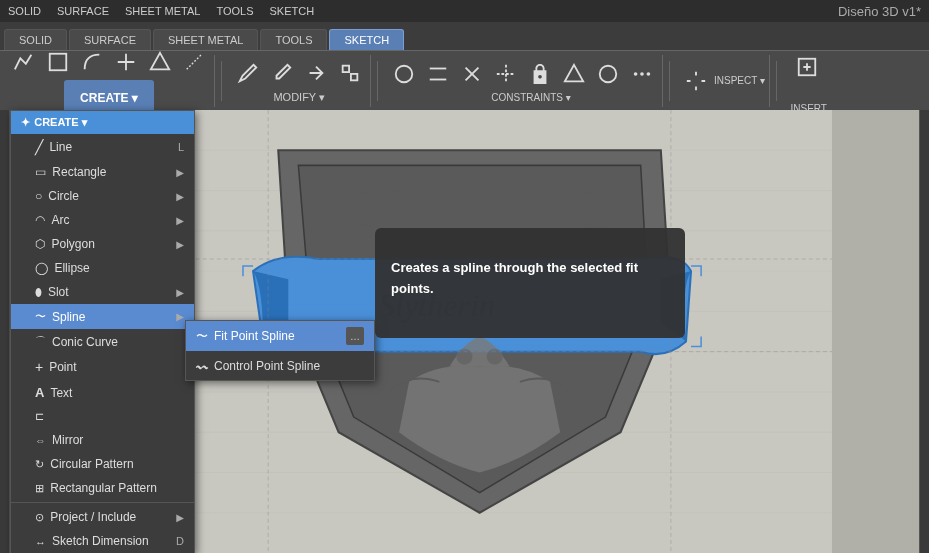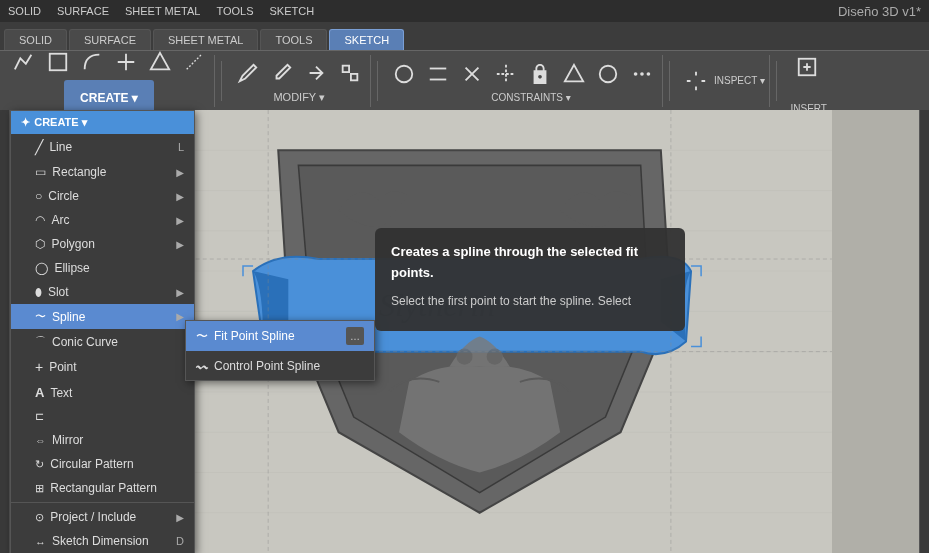--- a/index.html
+++ b/index.html
@@ -77,21 +77,21 @@
     .submenu-item.active { background: #5a8ad0; color: #fff; }
     .submenu-item .options-btn {
       margin-left: auto; width: 18px; height: 18px; background: #555; border-radius: 2px;
       display: flex; align-items: center; justify-content: center; font-size: 10px; color: #ccc;
     }
 
     
     .tooltip-box {
       position: absolute; left: 375px; top: 228px; width: 310px;
       background: rgba(50,50,50,0.95); color: #ddd; border-radius: 6px;
-      padding: 14px 16px; z-index: 200; font-size: 12px; line-height: 1.6;
+      padding: 30px 16px; z-index: 200; font-size: 12px; line-height: 1.6;
     }
     .tooltip-title { font-size: 13px; font-weight: bold; color: #fff; margin-bottom: 8px; }
     .tooltip-text { color: #ccc; margin-bottom: 6px; }
     .tooltip-shortcut { color: #aaa; font-size: 11px; }
 
     
     .canvas-area { flex: 1; background: #b0afa8; position: relative; overflow: hidden; }
 
     
     .right-panel { width: 10px; background: #3a3a3a; border-left: 1px solid #555; }
@@ -499,14 +499,13 @@
   </div>
 
   <div class="submenu-item">
     <span style="font-size:12px;">〰</span>
     <span>Control Point Spline</span>
   </div>
 </div>
 
 <div class="tooltip-box">
   <div class="tooltip-title">Creates a spline through the selected fit points.</div>
-  <div class="tooltip-text">Select the first point to start the spline. Select</div>
 </div>
 
 </body></html>

